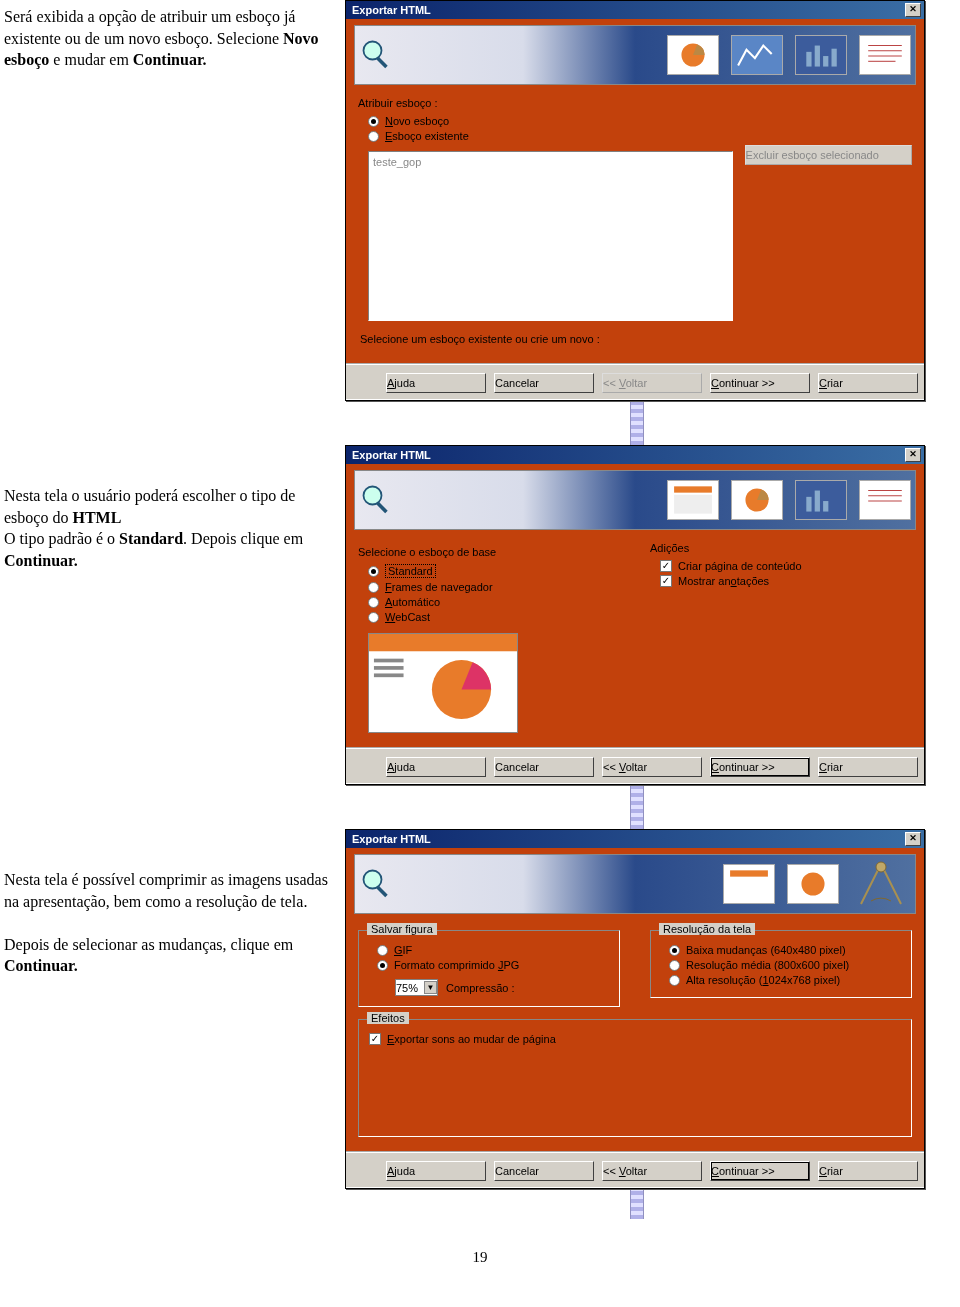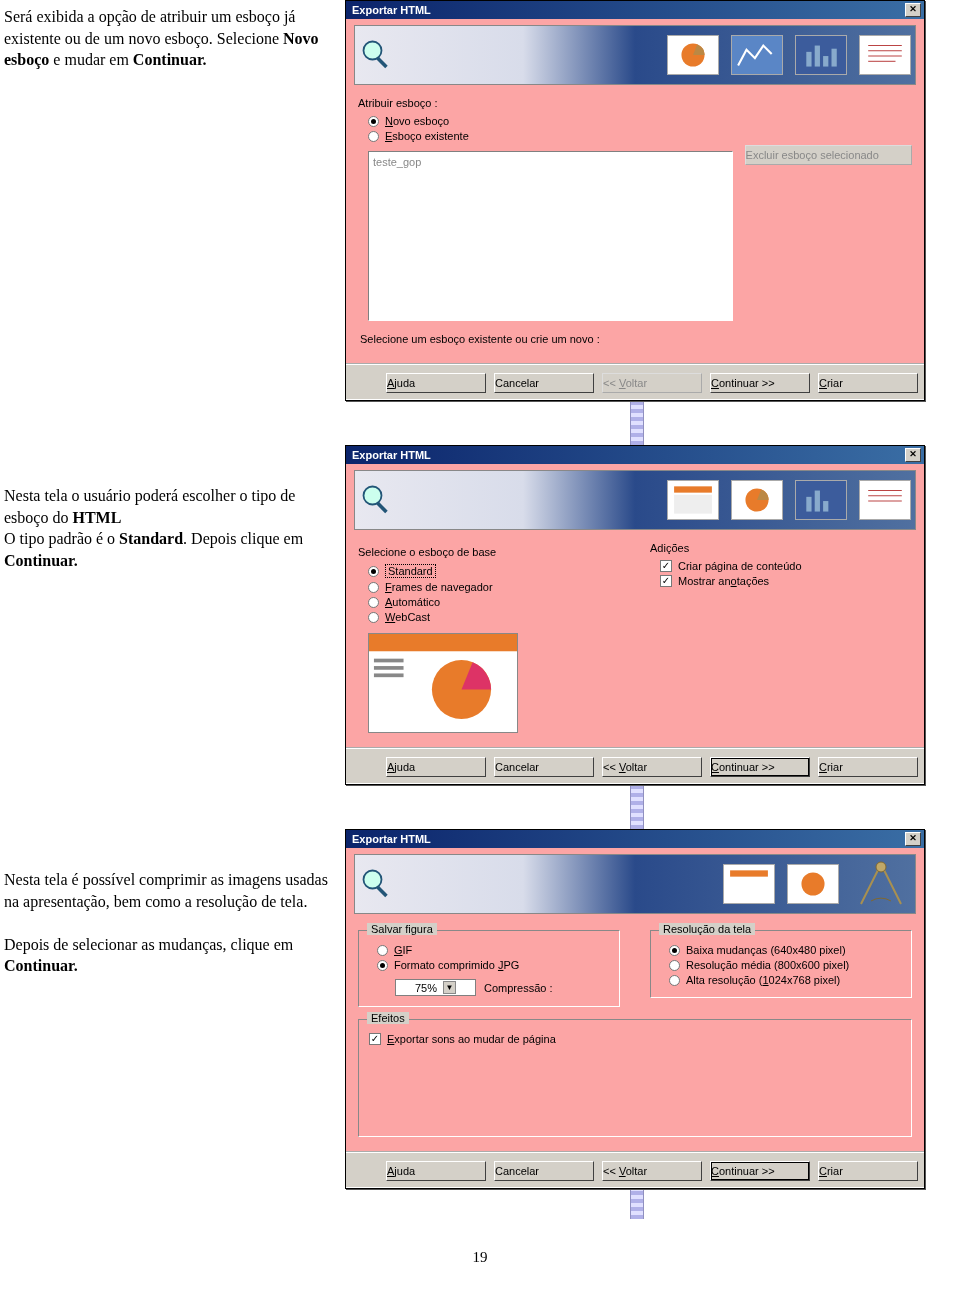--- a/index.html
+++ b/index.html
@@ -29,21 +29,21 @@
     margin-left: 630px;
     background-image: repeating-linear-gradient(0deg, #b0b0e8 0 4px, #e0e0ff 4px 8px);
     border-left: 1px solid #9090c0;
     border-right: 1px solid #9090c0;
   }
 
   .dialog {
     font-family: Tahoma, Arial, sans-serif;
     font-size: 11px;
     width: 580px;
-    background: #fca5a5;
+    background: #c2410c;
     border: 1px solid #000;
     box-shadow: 1px 1px 0 #555;
   }
   .titlebar {
     background: linear-gradient(90deg, #0b246b 0%, #3a6ea5 100%);
     color: #fff;
     font-weight: bold;
     padding: 2px 3px 2px 6px;
     display: flex;
     justify-content: space-between;
@@ -148,21 +148,21 @@
     font-size:11px;
   }
   .preview {
     width: 150px; height: 100px;
     border: 1px solid #888; background:#fff;
     margin: 10px 0 0 10px;
     display:flex; align-items:center; justify-content:center;
   }
   .dropdown {
     border: 1px solid #808080; background:#fff;
-    padding: 1px 19px; font-size:11px;
+    padding: 1px 0; font-size:11px;
     display:inline-flex; align-items:center; gap:6px;
   }
   .dropdown .arrow { background:#d4d0c8; border:1px solid #888; width:13px; height:13px; text-align:center; font-size:8px; line-height:11px;}
   .sel-box { border: 1px dotted #000; padding: 0 2px; }
 
   .pagenum { text-align:center; font-family:"Times New Roman",serif; font-size:15px; margin-top:30px; }
 
   .banner svg { display:block; }
   .thumb svg { width:42px; height:32px; }
   .compass { width:60px; height:50px; }

